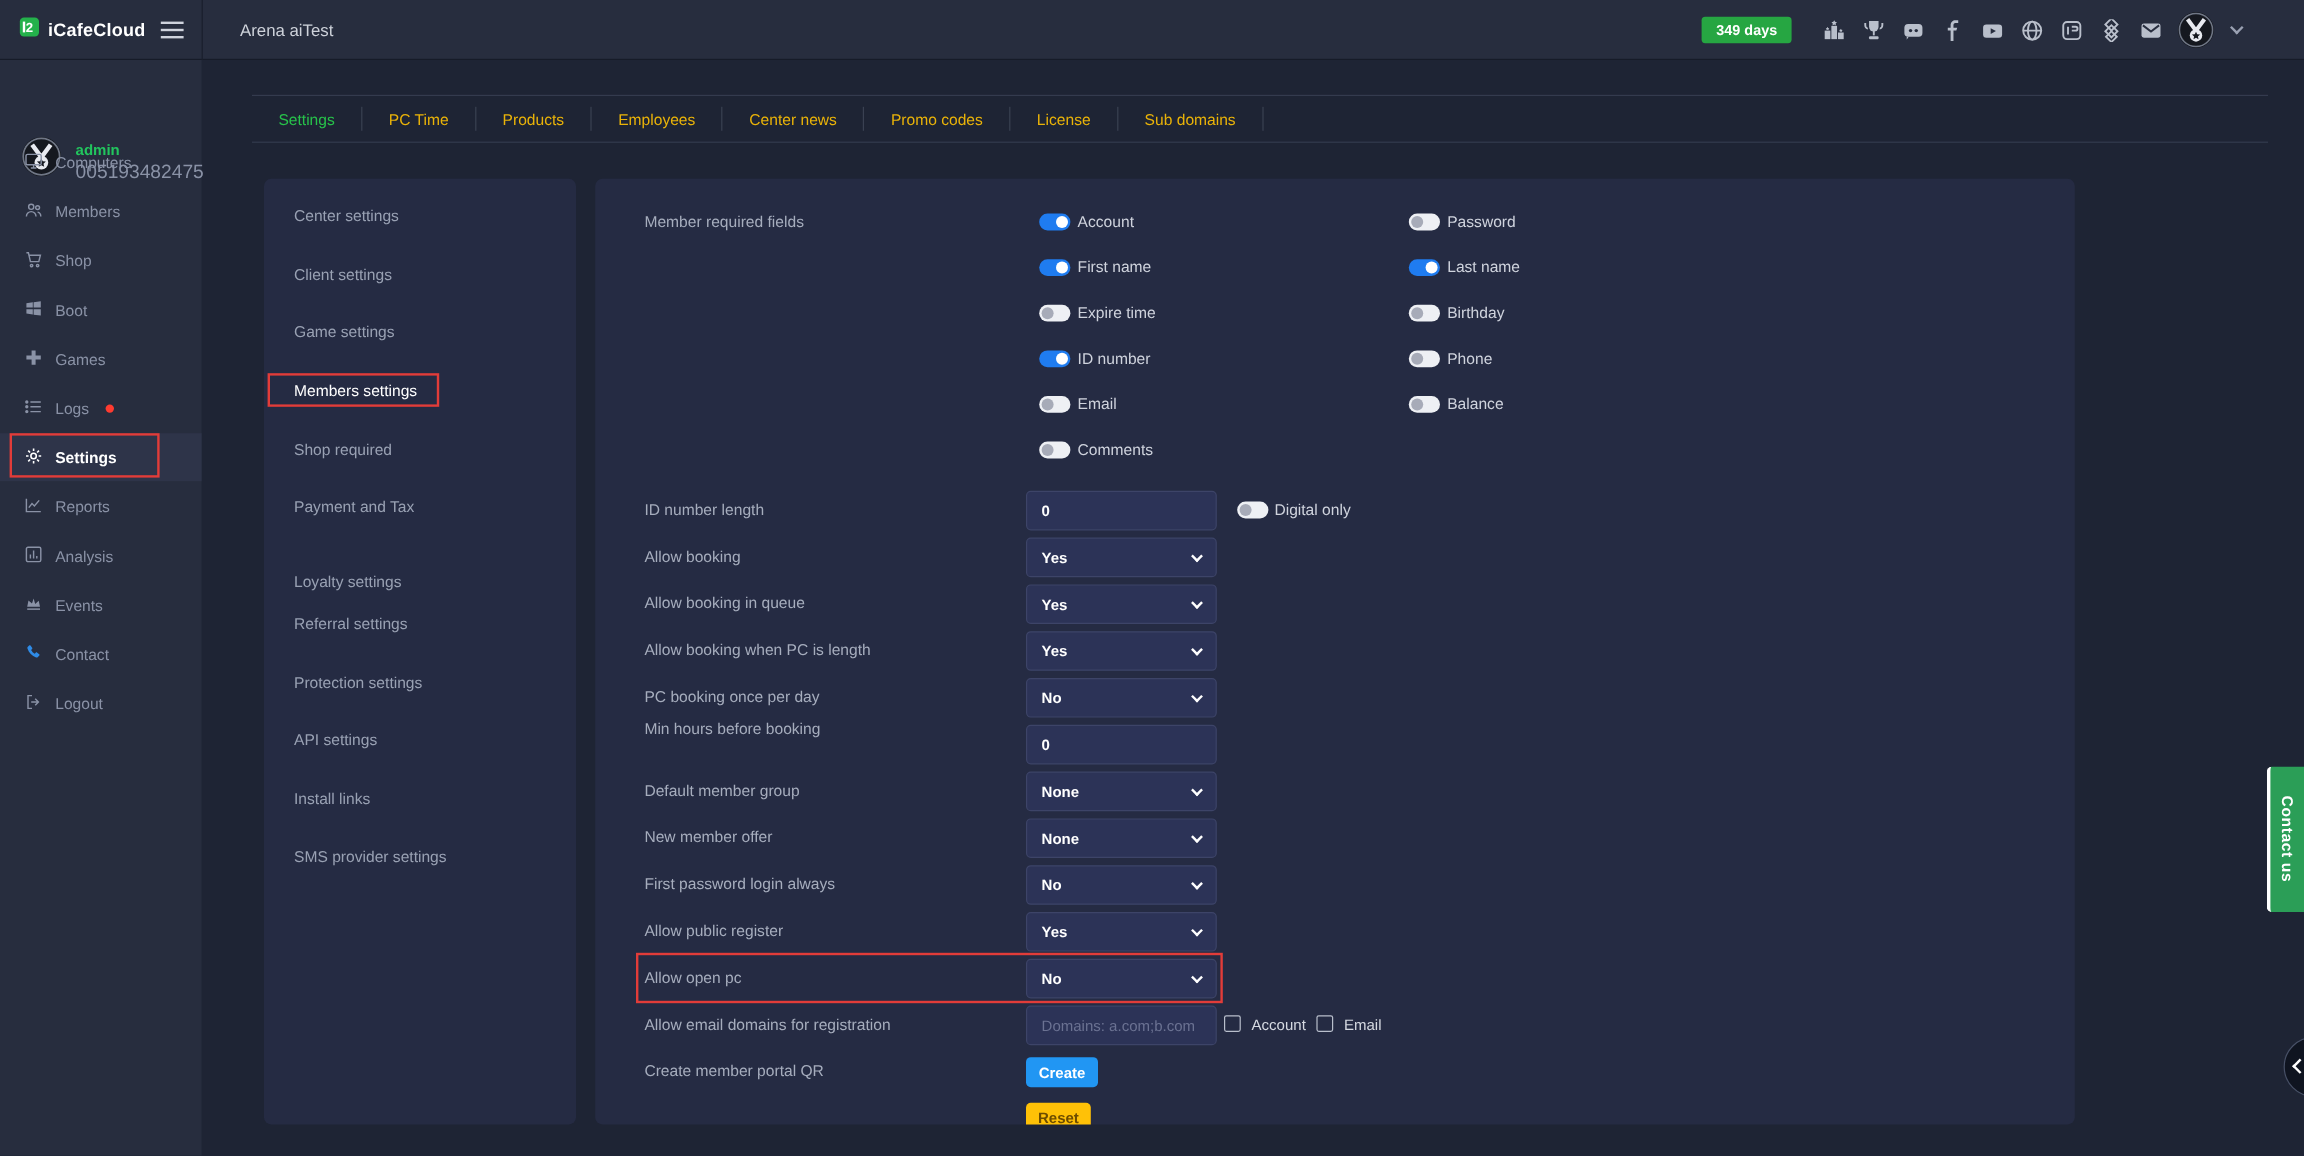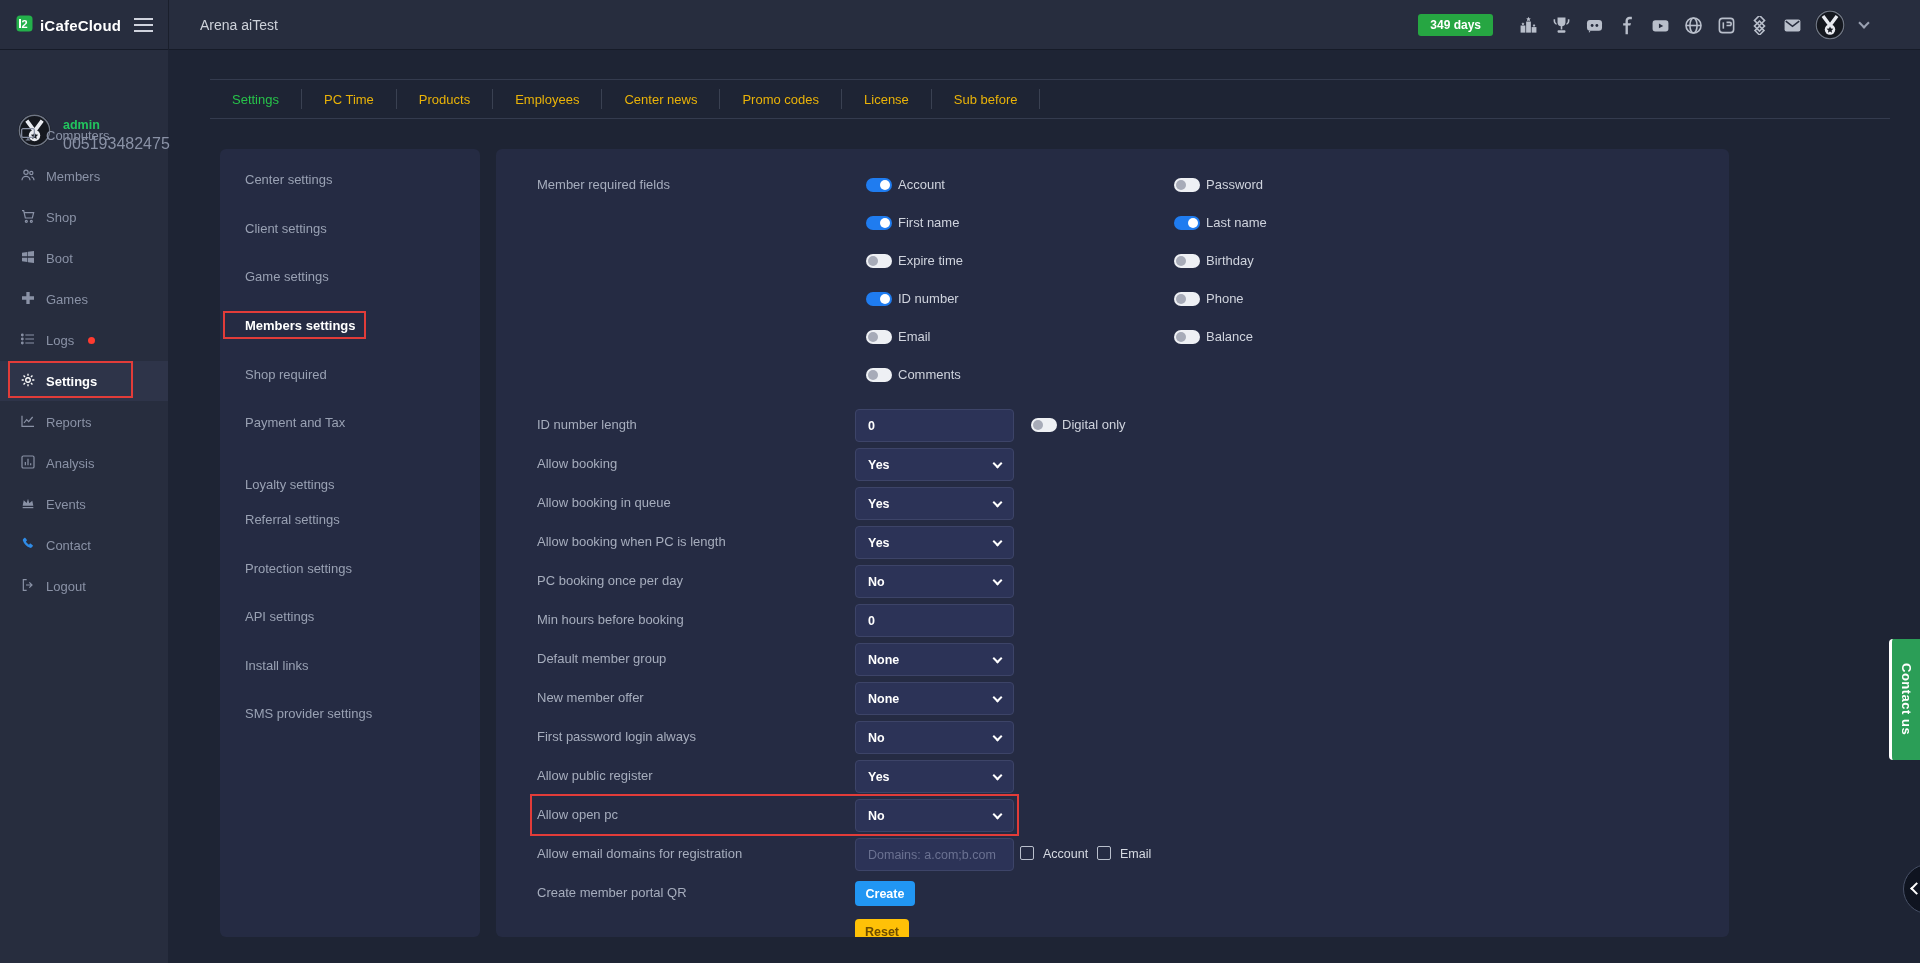--- a/index.html
+++ b/index.html
@@ -41,21 +41,21 @@
   .hline { position:absolute; left:210px; width:1680px; height:1px; background:#343b4e; }
   #tabs { position:absolute; left:210px; top:80px; height:38px; display:flex; align-items:center; }
   .tab { padding:0 22px; font-size:13px; color:#eab308; border-right:1px solid #3a4152;
          height:20px; display:flex; align-items:center; cursor:pointer; }
   .tab.active { color:#27c24a; }
 
   
   #subpanel { position:absolute; left:220px; top:149px; width:260px; height:788px;
               background:#252b43; border-radius:6px; }
   .sm-item { position:absolute; left:25px; color:#99a1b3; font-size:13px; height:16px; line-height:16px; cursor:pointer; }
-  .sm-item.active { color:#fff; font-weight:bold; }
+  .sm-item.active { color:#fff; font-weight:normal; }
 
   #mainpanel { position:absolute; left:496px; top:149px; width:1233px; height:788px;
                background:#252b43; border-radius:6px; overflow:hidden; }
   .flabel { position:absolute; left:41px; font-size:13px; color:#a6adbd; height:16px; line-height:16px; }
 
   
   .toggle { position:absolute; width:26px; height:14px; border-radius:8px; cursor:pointer; }
   .toggle .knob { position:absolute; top:2px; width:10px; height:10px; border-radius:50%; }
   .toggle.on { background:#1f7cf0; } .toggle.on .knob { right:2px; background:#fff; }
   .toggle.off { background:#eef0f4; } .toggle.off .knob { left:2px; background:#a7abb8; }
@@ -303,21 +303,21 @@
 
 <div class="hline" style="top:79px"></div>
 <div id="tabs">
   <span class="tab active">Settings</span>
   <span class="tab">PC Time</span>
   <span class="tab">Products</span>
   <span class="tab">Employees</span>
   <span class="tab">Center news</span>
   <span class="tab">Promo codes</span>
   <span class="tab">License</span>
-  <span class="tab">Sub before</span>
+  <span class="tab">Sub domains</span>
 </div>
 <div class="hline" style="top:118px"></div>
 
 <div id="subpanel">
   <div class="sm-item" style="top:23px">Center settings</div>
   <div class="sm-item" style="top:72px">Client settings</div>
   <div class="sm-item" style="top:120px">Game settings</div>
   <div class="sm-item active" style="top:169px">Members settings</div>
   <div class="sm-item" style="top:218px">Shop required</div>
   <div class="sm-item" style="top:266px">Payment and Tax</div>
@@ -404,21 +404,21 @@
       <span>Yes</span>
       <i class="chev"></i>
     </div>
 
   <div class="flabel" style="top:424px">PC booking once per day</div>
   <div class="select-box" style="top:416px">
       <span>No</span>
       <i class="chev"></i>
     </div>
 
-  <div class="flabel" style="top:463px">Min hours before booking</div>
+  <div class="flabel" style="top:451px">Min hours before booking</div>
   <input class="input-box" style="top: 455px;" value="0">
 
   <div class="flabel" style="top:502px">Default member group</div>
   <div class="select-box" style="top:494px">
       <span>None</span>
       <i class="chev"></i>
     </div>
 
   <div class="flabel" style="top:541px">New member offer</div>
   <div class="select-box" style="top:533px">

